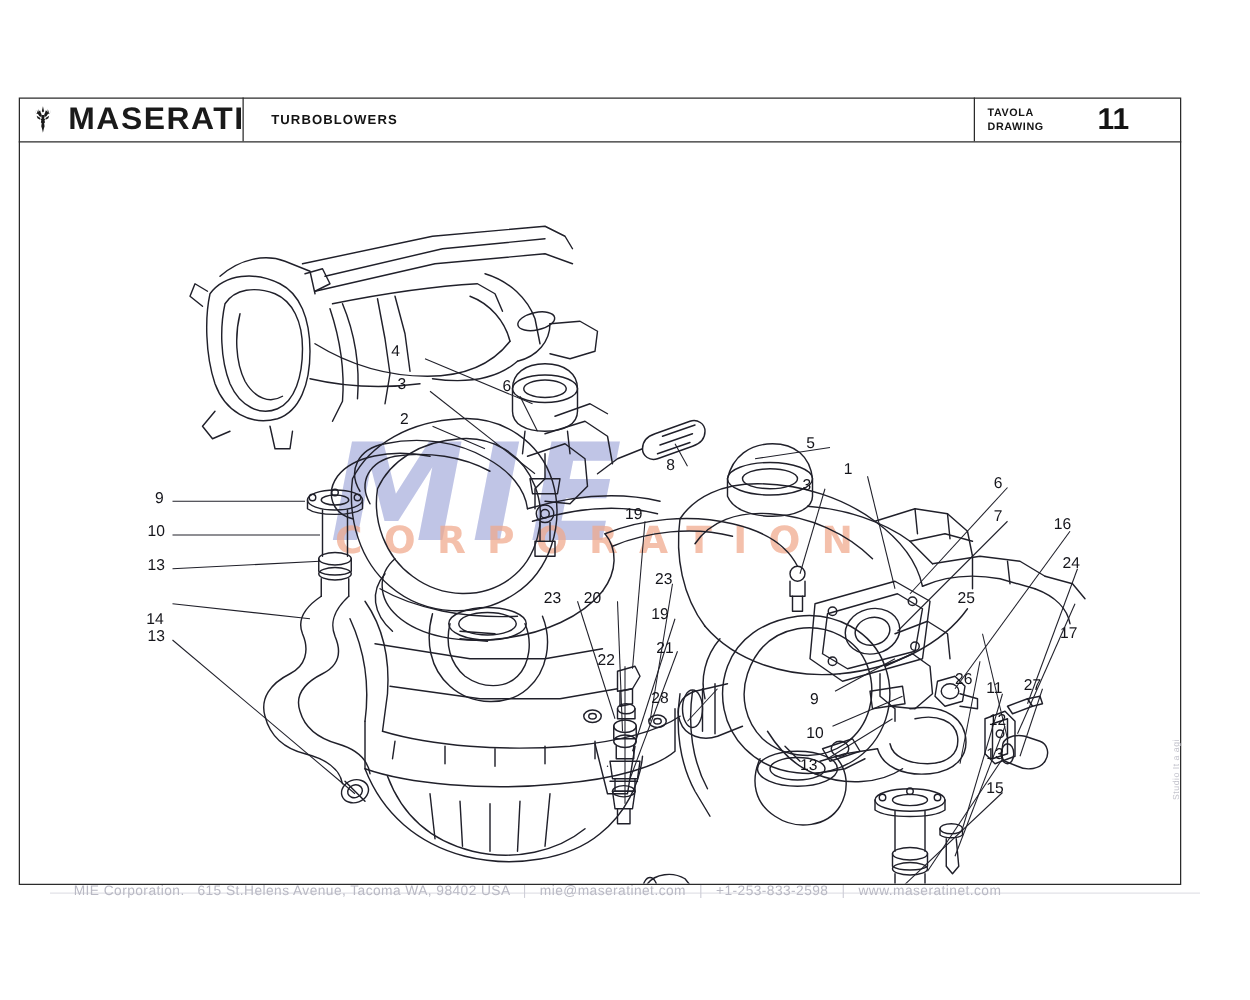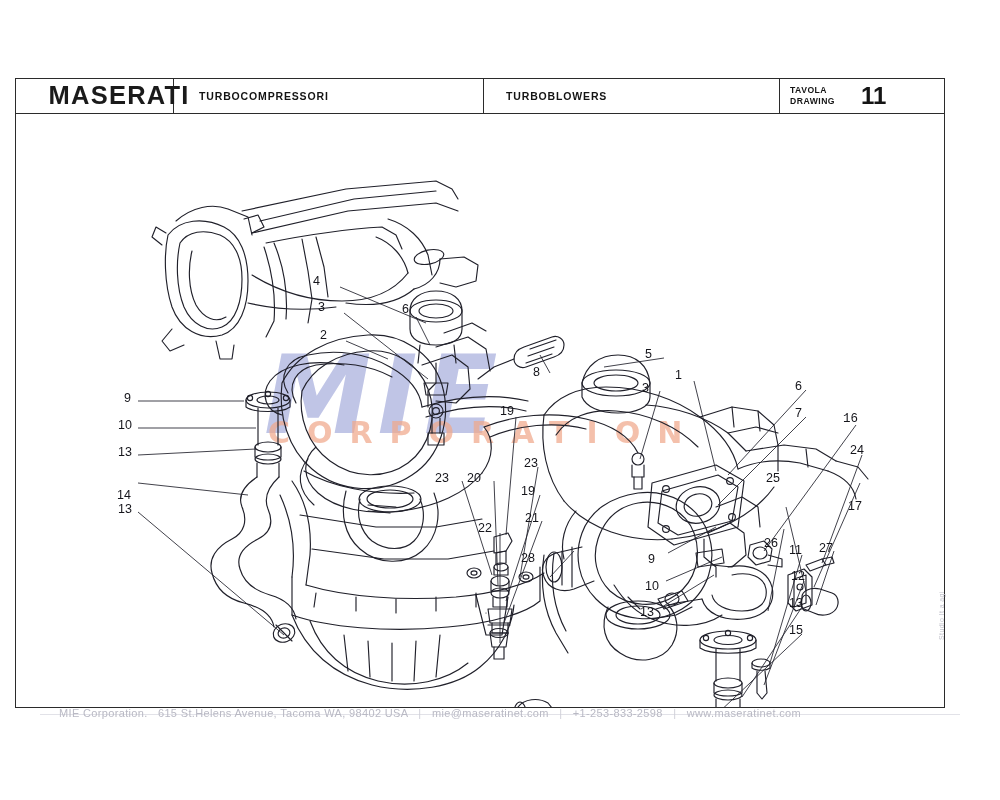--- a/index.html
+++ b/index.html
@@ -17,24 +17,24 @@
     position:absolute;left:15px;top:78px;width:930px;height:630px;
     border:1.4px solid #2b2b2b;box-sizing:border-box;background:transparent;
   }
   
   .hdr{
     position:absolute;left:15px;top:78px;width:930px;height:36px;
     border-bottom:1.4px solid #2b2b2b;box-sizing:border-box;
     display:flex;align-items:stretch;
   }
   .hdr-cell{display:flex;align-items:center;box-sizing:border-box;}
-  .hdr-logo{width:159px;border-right:1.2px solid #2b2b2b;padding-left:10px;gap:25px;}
+  .hdr-logo{width:180px;border-right:1.2px solid #2b2b2b;padding-left:10px;gap:12px;}
   .hdr-it{flex:0 0 310px;border-right:1.2px solid #2b2b2b;padding-left:25px;}
   .hdr-en{flex:1 1 auto;border-right:1.2px solid #2b2b2b;padding-left:22px;}
-  .hdr-tav{flex:0 0 165px;padding-left:10px;gap:26px;}
+  .hdr-tav{flex:0 0 165px;padding-left:10px;gap:43px;}
 
   .brand{
     font-family:"Liberation Sans",sans-serif;
     font-weight:bold;font-size:25px;letter-spacing:1.2px;
     color:#1a1a1a;transform:scaleX(1.02);
   }
   .sec-title{font-size:10.5px;font-weight:bold;letter-spacing:.85px;color:#141414;}
   .tav-lines{font-size:8.6px;font-weight:bold;line-height:1.18;letter-spacing:.5px;color:#141414;}
   .tav-num{font-size:24px;font-weight:bold;color:#141414;}
 
@@ -88,23 +88,20 @@
         <g fill="#1a1a1a">
           <path d="M10.5 0.6 L11.5 5.2 L10.5 6.4 L9.5 5.2 Z"></path>
           <path d="M3.2 3.4 L4.6 7.6 L5.3 6.4 L5.0 3.9 L6.0 6.0 L6.6 5.0 L6.3 3.2 L7.3 5.1 L7.9 4.2 L8.6 6.6 L9.3 7.9 L9.0 10.3 L7.4 9.6 L6.2 8.0 L4.2 6.8 Z"></path>
           <path d="M17.8 3.4 L16.4 7.6 L15.7 6.4 L16.0 3.9 L15.0 6.0 L14.4 5.0 L14.7 3.2 L13.7 5.1 L13.1 4.2 L12.4 6.6 L11.7 7.9 L12.0 10.3 L13.6 9.6 L14.8 8.0 L16.8 6.8 Z"></path>
           <path d="M9.0 8.5 L12.0 8.5 L11.7 12.0 L12.6 12.6 L11.9 13.6 L12.4 15.0 L11.6 16.0 L12.0 18.6 L11.3 21.0 L10.5 24.6 L9.7 21.0 L9.0 18.6 L9.4 16.0 L8.6 15.0 L9.1 13.6 L8.4 12.6 L9.3 12.0 Z"></path>
           <path d="M4.9 9.2 L8.2 11.3 L8.0 12.8 L5.6 11.4 Z"></path>
           <path d="M16.1 9.2 L12.8 11.3 L13.0 12.8 L15.4 11.4 Z"></path>
         </g>
       </svg>
       <span class="brand">MASERATI</span>
-    </div>
-    <div class="hdr-cell hdr-it">
-      <span class="sec-title">TURBOCOMPRESSORI</span>
     </div>
     <div class="hdr-cell hdr-en">
       <span class="sec-title">TURBOBLOWERS</span>
     </div>
     <div class="hdr-cell hdr-tav">
       <span class="tav-lines">
         <span>TAVOLA</span><br>
         <span>DRAWING</span>
       </span>
       <span class="tav-num">11</span>
@@ -442,21 +439,21 @@
         <div class="cal" style="left: 297px; top: 160px;">4</div>
         <div class="cal" style="left: 302px; top: 186px;">3</div>
         <div class="cal" style="left: 304px; top: 214px;">2</div>
         <div class="cal" style="left: 386px; top: 188px;">6</div>
         <div class="cal" style="left: 517px; top: 251px;">8</div>
         <div class="cal" style="left: 629px; top: 233px;">5</div>
         <div class="cal" style="left: 626px; top: 267px;">3</div>
         <div class="cal" style="left: 659px; top: 254px;">1</div>
         <div class="cal" style="left: 779px; top: 265px;">6</div>
         <div class="cal" style="left: 779px; top: 292px;">7</div>
-        <div class="cal" style="left: 827px; top: 298px; font-family: Liberation Mono, monospace;">16</div>
+        <div class="cal" style="left: 827px; top: 298px;">16</div>
         <div class="cal" style="left: 834px; top: 329px;">24</div>
         <div class="cal" style="left: 832px; top: 357px; margin-top: 28px;">17</div>
         <div class="cal" style="left: 750px; top: 357px;">25</div>
         <div class="cal" style="left: 748px; top: 402px; margin-top: 20px;">26</div>
         <div class="cal" style="left: 803px; top: 427px;">27</div>
         <div class="cal" style="left: 773px; top: 429px;">11</div>
         <div class="cal" style="left: 775px; top: 455px;">12</div>
         <div class="cal" style="left: 773px; top: 482px;">13</div>
         <div class="cal" style="left: 773px; top: 509px;">15</div>
         <div class="cal" style="left: 108px; top: 277px;">9</div>

